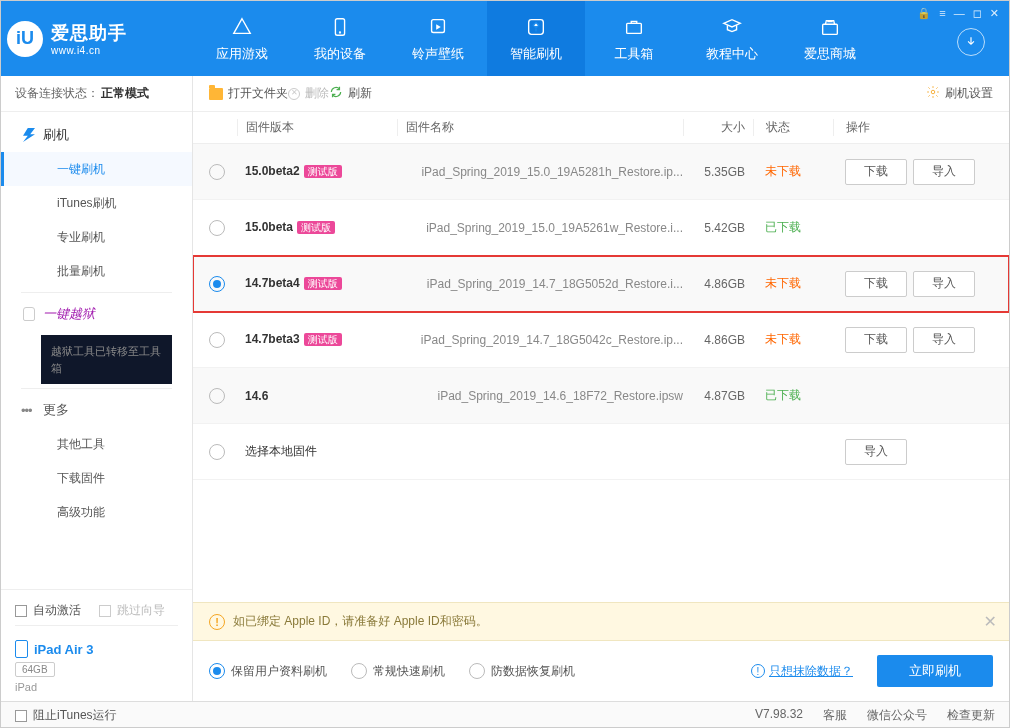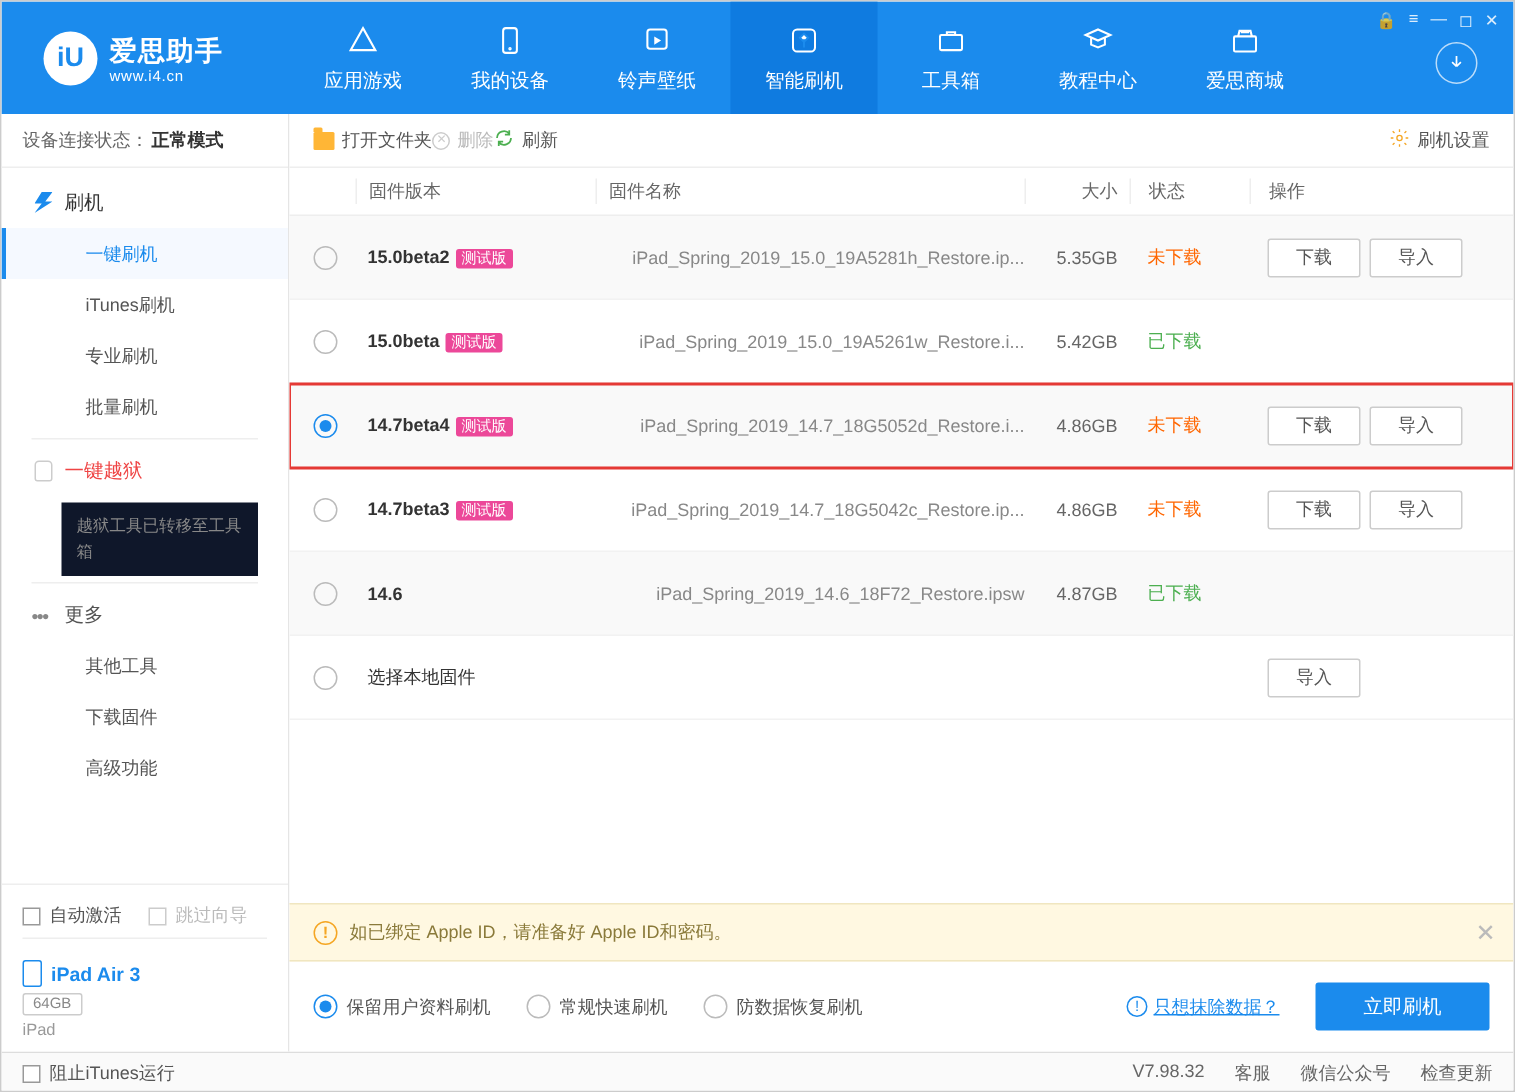--- a/index.html
+++ b/index.html
@@ -1,20 +1,20 @@
 <!DOCTYPE html>
 <html><head>
 <meta charset="utf-8">
 <style>
 * { margin: 0; padding: 0; box-sizing: border-box; font-family: "Microsoft YaHei", sans-serif; }
 body { width: 1010px; height: 728px; background: #fff; font-size: 12px; color: #333; border: 1px solid #ccc; overflow: hidden; }
 
 
 .header { height: 75px; background: #1b8bed; color: #fff; display: flex; align-items: center; position: relative; }
-.logo { display: flex; align-items: flex-end; width: 192px; padding-left: 28px; }
+.logo { display: flex; align-items: flex-start; width: 192px; padding-left: 6px; }
 .logo-icon { width: 36px; height: 36px; border-radius: 50%; background: #fff; display: flex; align-items: center; justify-content: center; color: #1b8bed; font-weight: bold; font-size: 18px; }
 .logo-text { margin-left: 8px; }
 .logo-text .title { font-size: 18px; font-weight: bold; letter-spacing: 1px; }
 .logo-text .sub { font-size: 10px; letter-spacing: 0.5px; }
 .nav { display: flex; height: 100%; }
 .nav-item { width: 98px; display: flex; flex-direction: column; align-items: center; justify-content: center; cursor: pointer; font-size: 13px; }
 .nav-item.active { background: #0f7be0; }
 .nav-icon { width: 24px; height: 24px; margin-bottom: 6px; display: flex; align-items: center; justify-content: center; }
 .nav-icon svg { width: 22px; height: 22px; fill: none; stroke: #fff; stroke-width: 1.5; }
 .win-controls { position: absolute; top: 6px; right: 10px; display: flex; gap: 8px; font-size: 11px; }
@@ -28,21 +28,21 @@
 .conn-status { height: 36px; padding: 0 14px; display: flex; align-items: center; font-size: 12px; color: #666; border-bottom: 1px solid #eee; }
 .conn-status b { color: #333; margin-left: 2px; }
 .side-group { padding: 6px 0; }
 .side-item { height: 34px; display: flex; align-items: center; padding-left: 40px; font-size: 13px; color: #555; cursor: pointer; }
 .side-head { padding-left: 24px; font-size: 13px; color: #333; position: relative; }
 .side-head.flash { padding-left: 42px; }
 .side-head.flash::before { content: ""; position: absolute; left: 22px; width: 12px; height: 14px; background: #1b8bed; clip-path: polygon(40% 0, 100% 0, 60% 45%, 100% 45%, 0 100%, 40% 55%, 0 55%); }
 .side-item.sub { padding-left: 56px; font-size: 12px; }
 .side-item.active { color: #1b8bed; border-left: 3px solid #1b8bed; background: #f5f9ff; padding-left: 53px; }
 .side-divider { height: 1px; background: #eee; margin: 4px 20px; }
-.side-lock { color: #ef4444; padding-left: 42px; position: relative; }
+.side-lock { color: #a21caf; padding-left: 42px; position: relative; font-style: italic; }
 .side-lock::before { content: ""; position: absolute; left: 22px; width: 10px; height: 12px; border: 1.5px solid #ccc; border-radius: 3px 3px 2px 2px; }
 .side-note { margin: 4px 20px 4px 40px; padding: 8px 10px; background: #0f172a; color: #888; font-size: 11px; line-height: 1.5; }
 .side-more { padding-left: 42px; position: relative; color: #555; }
 .side-more::before { content: "•••"; position: absolute; left: 20px; color: #888; letter-spacing: -1px; }
 
 .sidebar-bottom { margin-top: auto; border-top: 1px solid #eee; padding: 8px 14px; }
 .chk-row { display: flex; align-items: center; gap: 6px; margin: 4px 0; font-size: 12px; color: #555; }
 .chk { width: 12px; height: 12px; border: 1px solid #999; background: #fff; }
 .chk.disabled { border-color: #ccc; }
 .device-box { margin-top: 6px; padding-top: 8px; }

